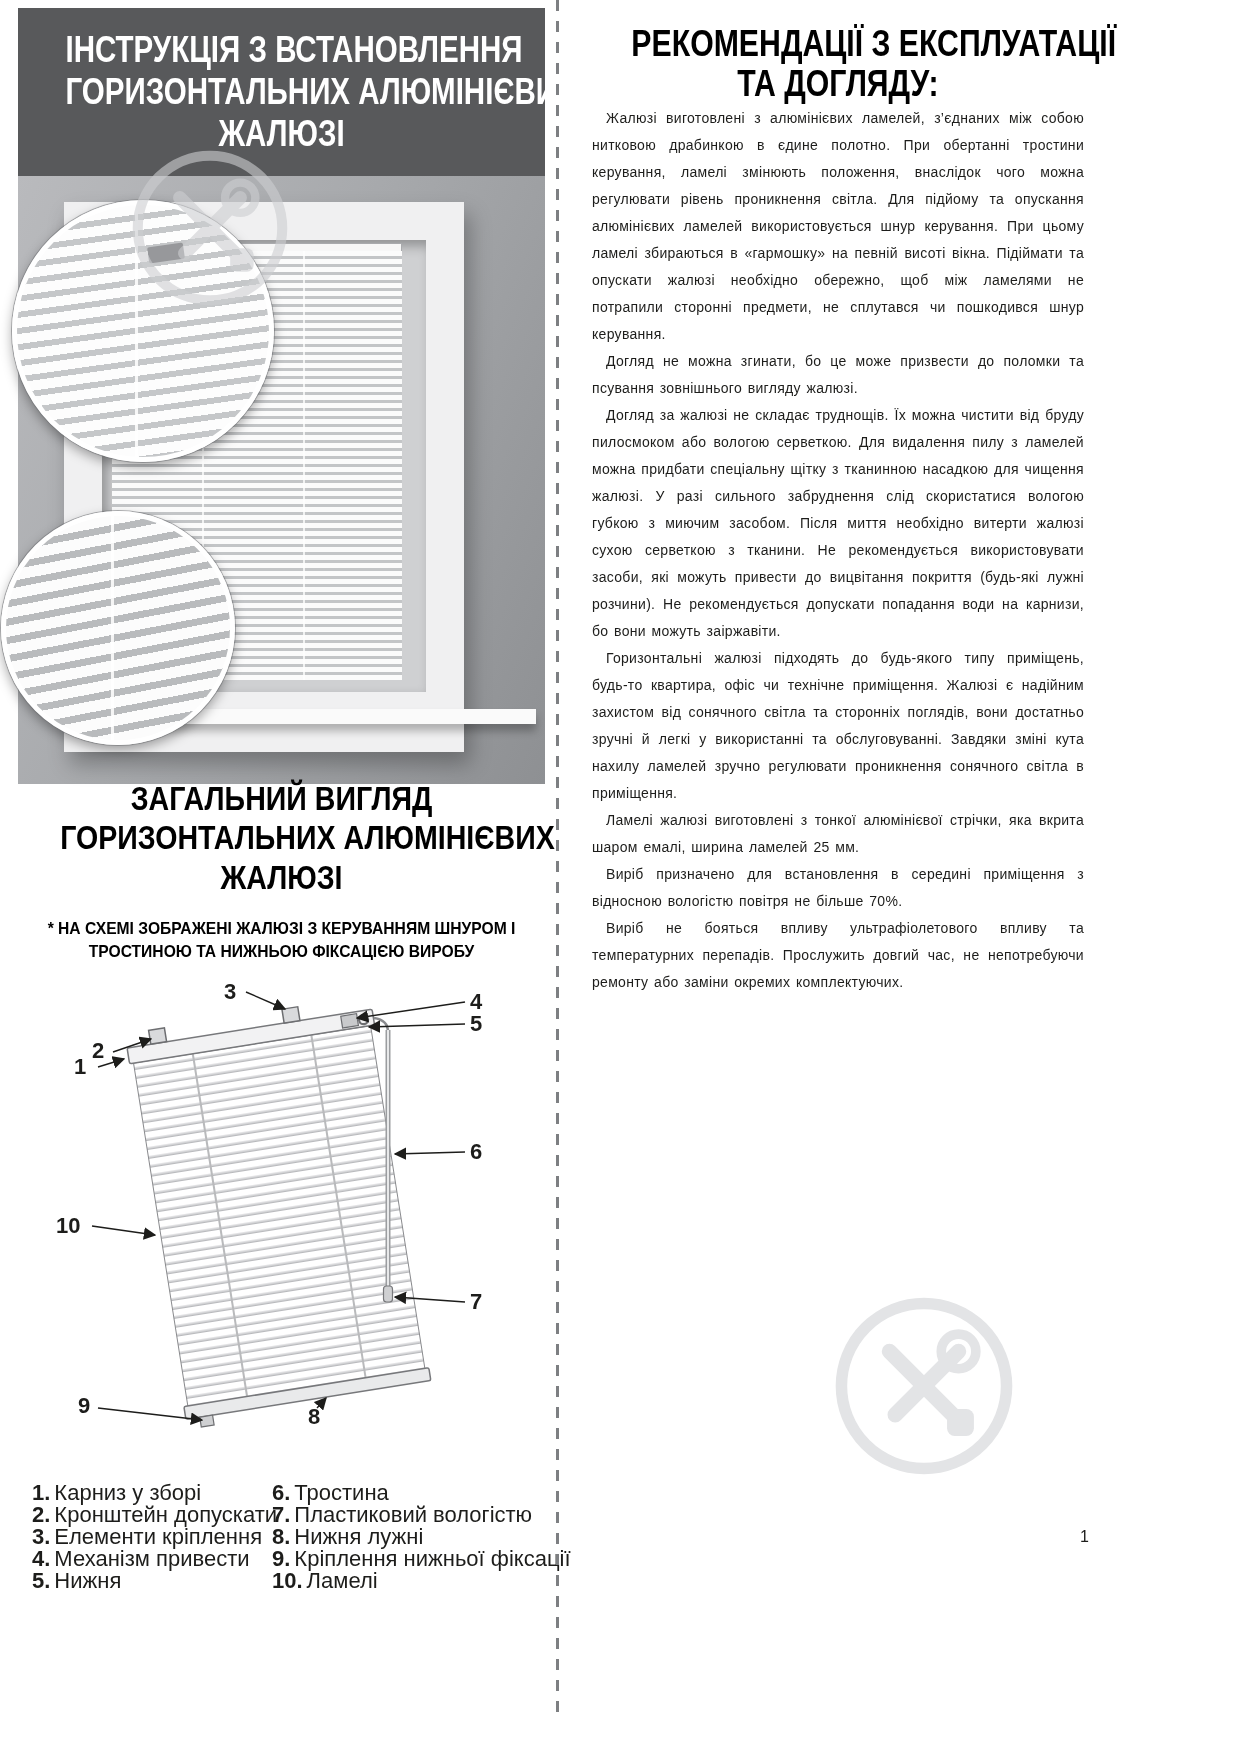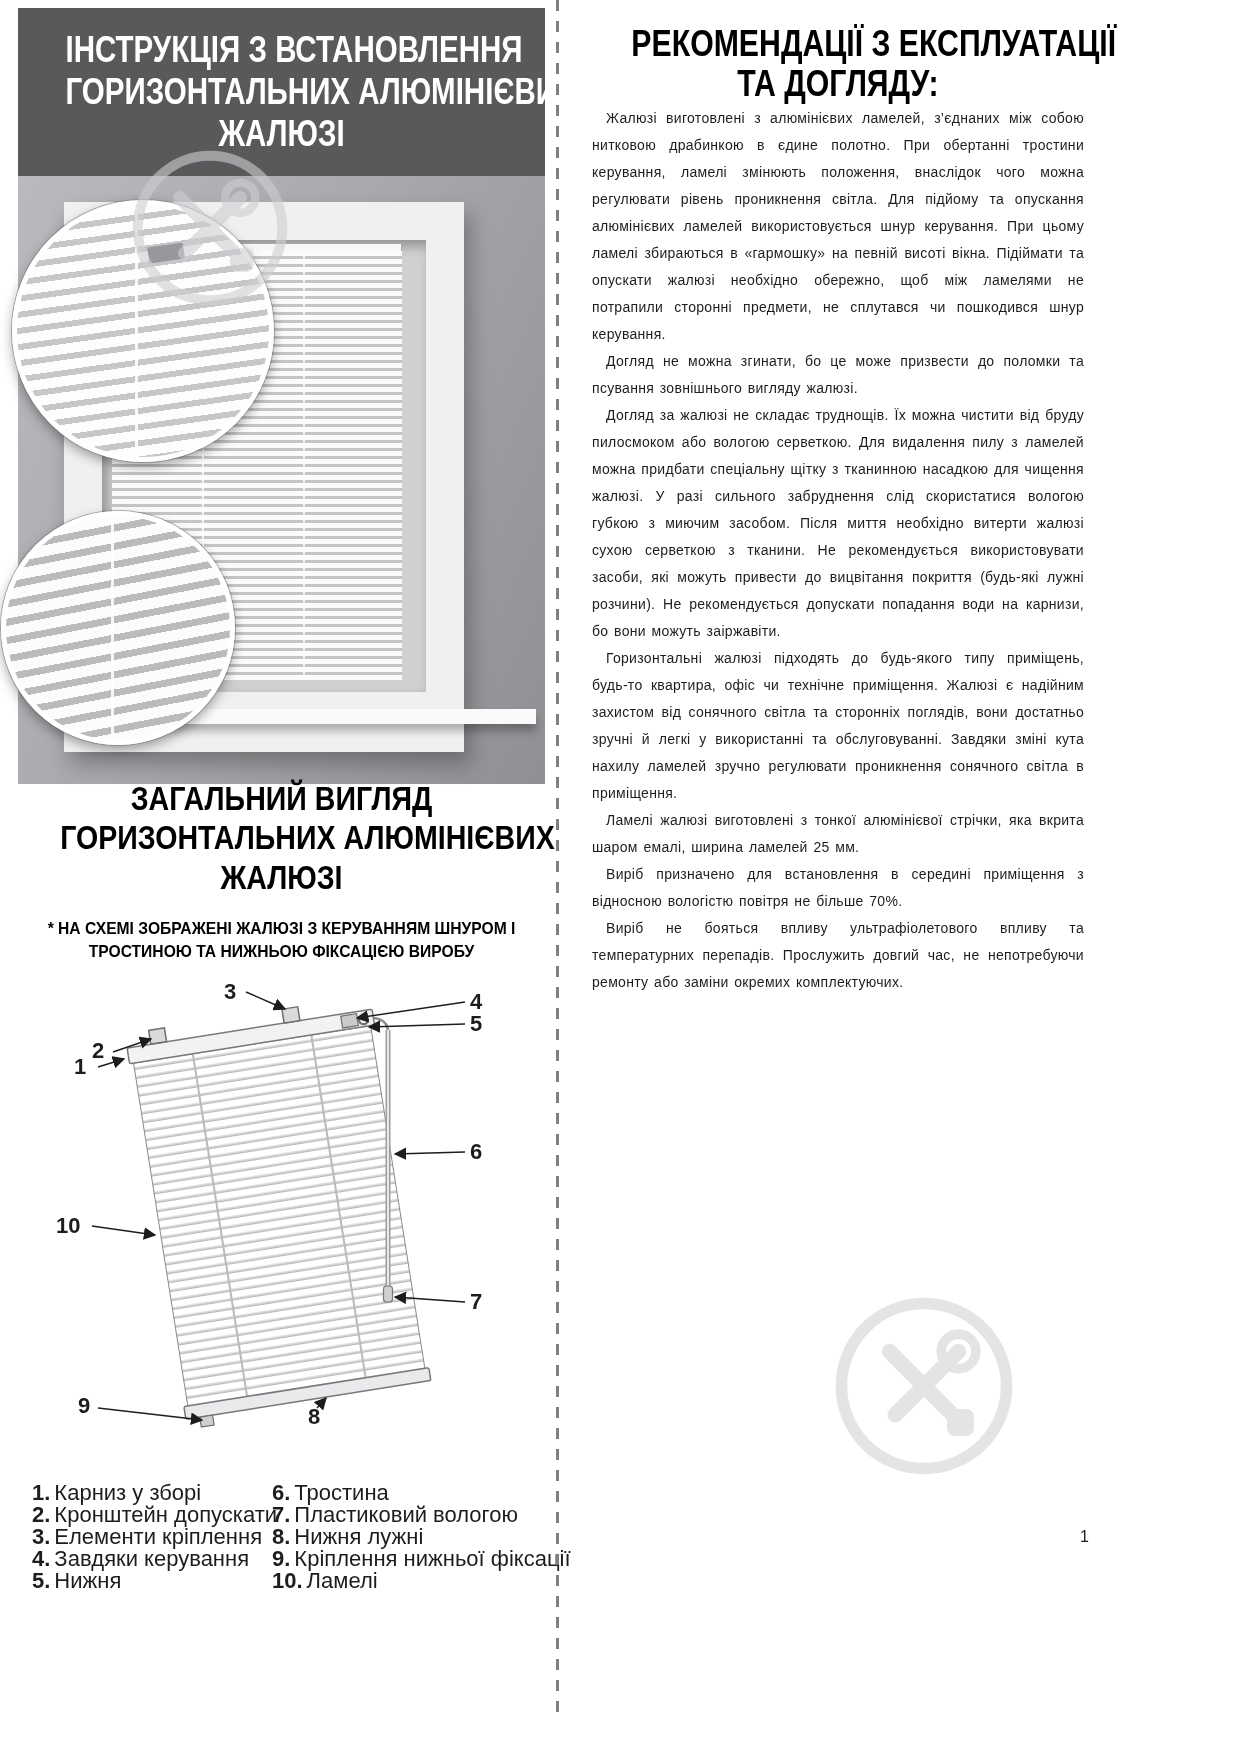--- a/index.html
+++ b/index.html
@@ -177,26 +177,26 @@
     <text x="290" y="456">8</text>
     <text x="60" y="445">9</text>
     <text x="38" y="265">10</text>
   </svg>
 
   <div class="legend">
     <div class="lcol1">
       <div class="lrow"><span class="lnum">1.</span><span>Карниз у зборі</span></div>
       <div class="lrow"><span class="lnum">2.</span><span>Кронштейн допускати</span></div>
       <div class="lrow"><span class="lnum">3.</span><span>Елементи кріплення</span></div>
-      <div class="lrow"><span class="lnum">4.</span><span>Завдяки керування</span></div>
+      <div class="lrow"><span class="lnum">4.</span><span>Механізм привести</span></div>
       <div class="lrow"><span class="lnum">5.</span><span>Нижня</span></div>
     </div>
     <div class="lcol2">
       <div class="lrow"><span class="lnum">6.</span><span>Тростина</span></div>
-      <div class="lrow"><span class="lnum">7.</span><span>Пластиковий вологою</span></div>
+      <div class="lrow"><span class="lnum">7.</span><span>Пластиковий вологістю</span></div>
       <div class="lrow"><span class="lnum">8.</span><span>Нижня лужні</span></div>
       <div class="lrow"><span class="lnum">9.</span><span>Кріплення нижньої фіксації</span></div>
       <div class="lrow"><span class="lnum">10.</span><span>Ламелі</span></div>
     </div>
   </div>
 
   <div class="divider"></div>
 
   <div class="wm wm2">
     <svg viewBox="0 0 200 200" aria-hidden="true">

